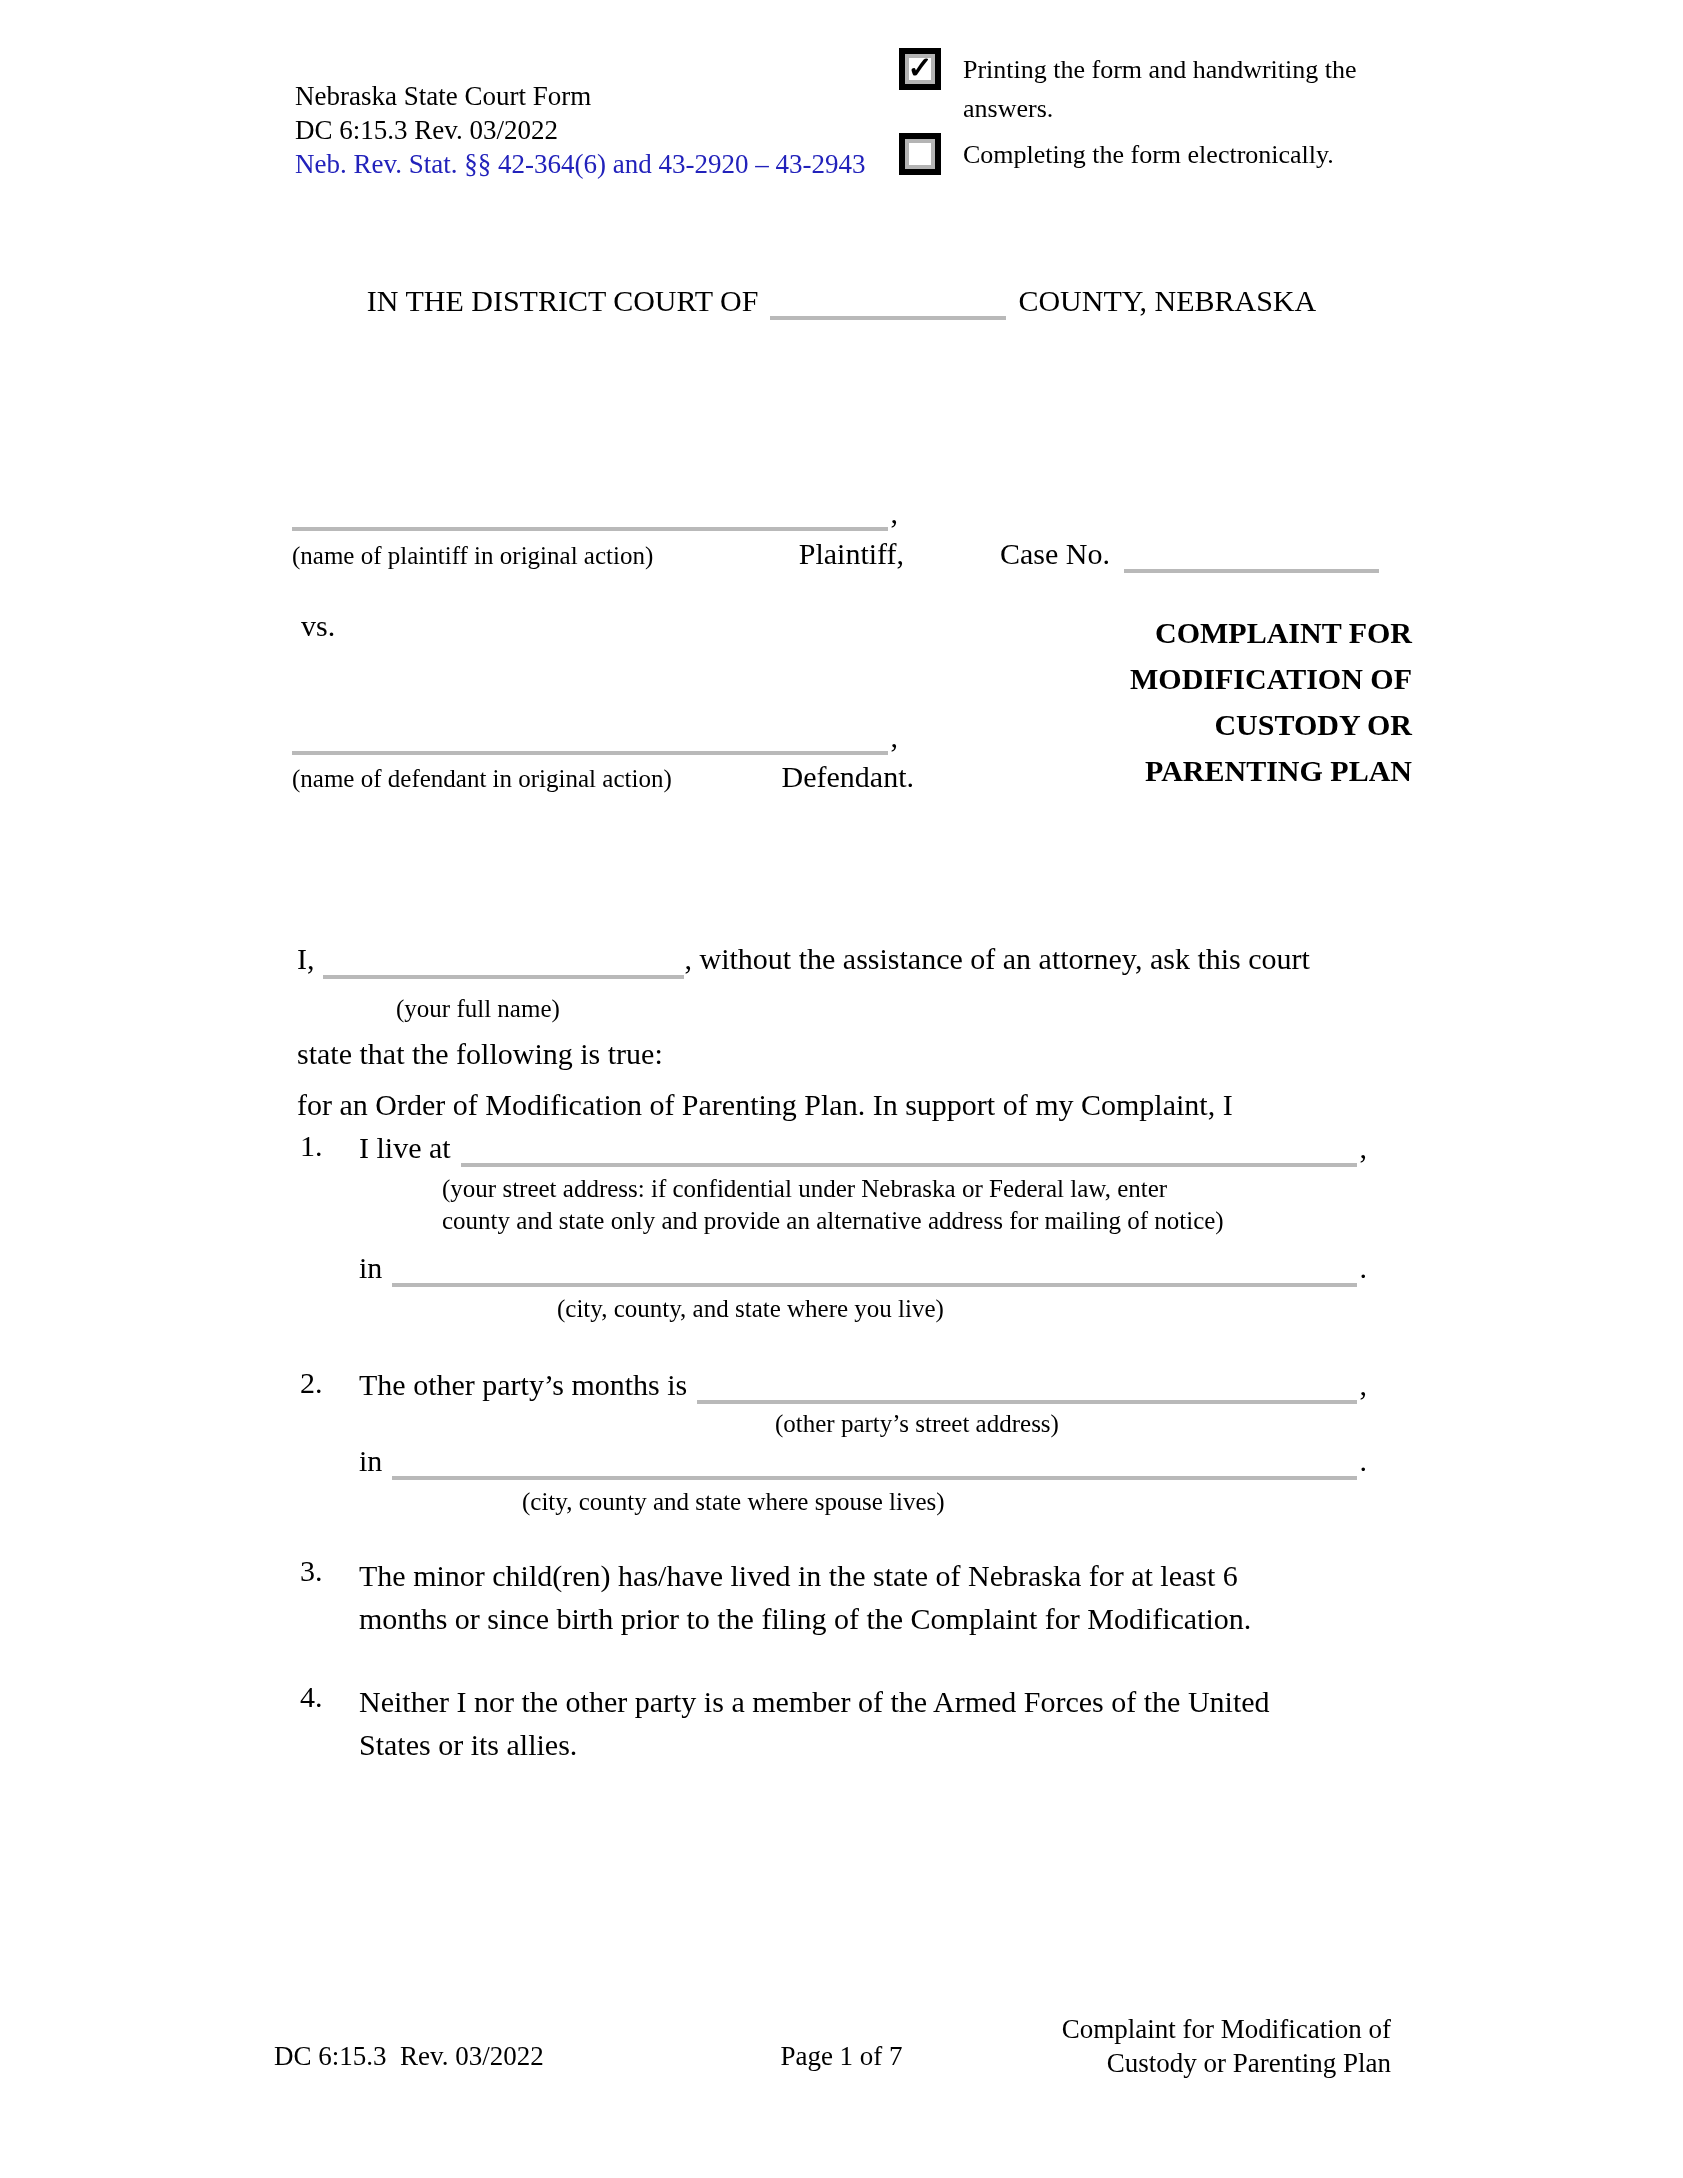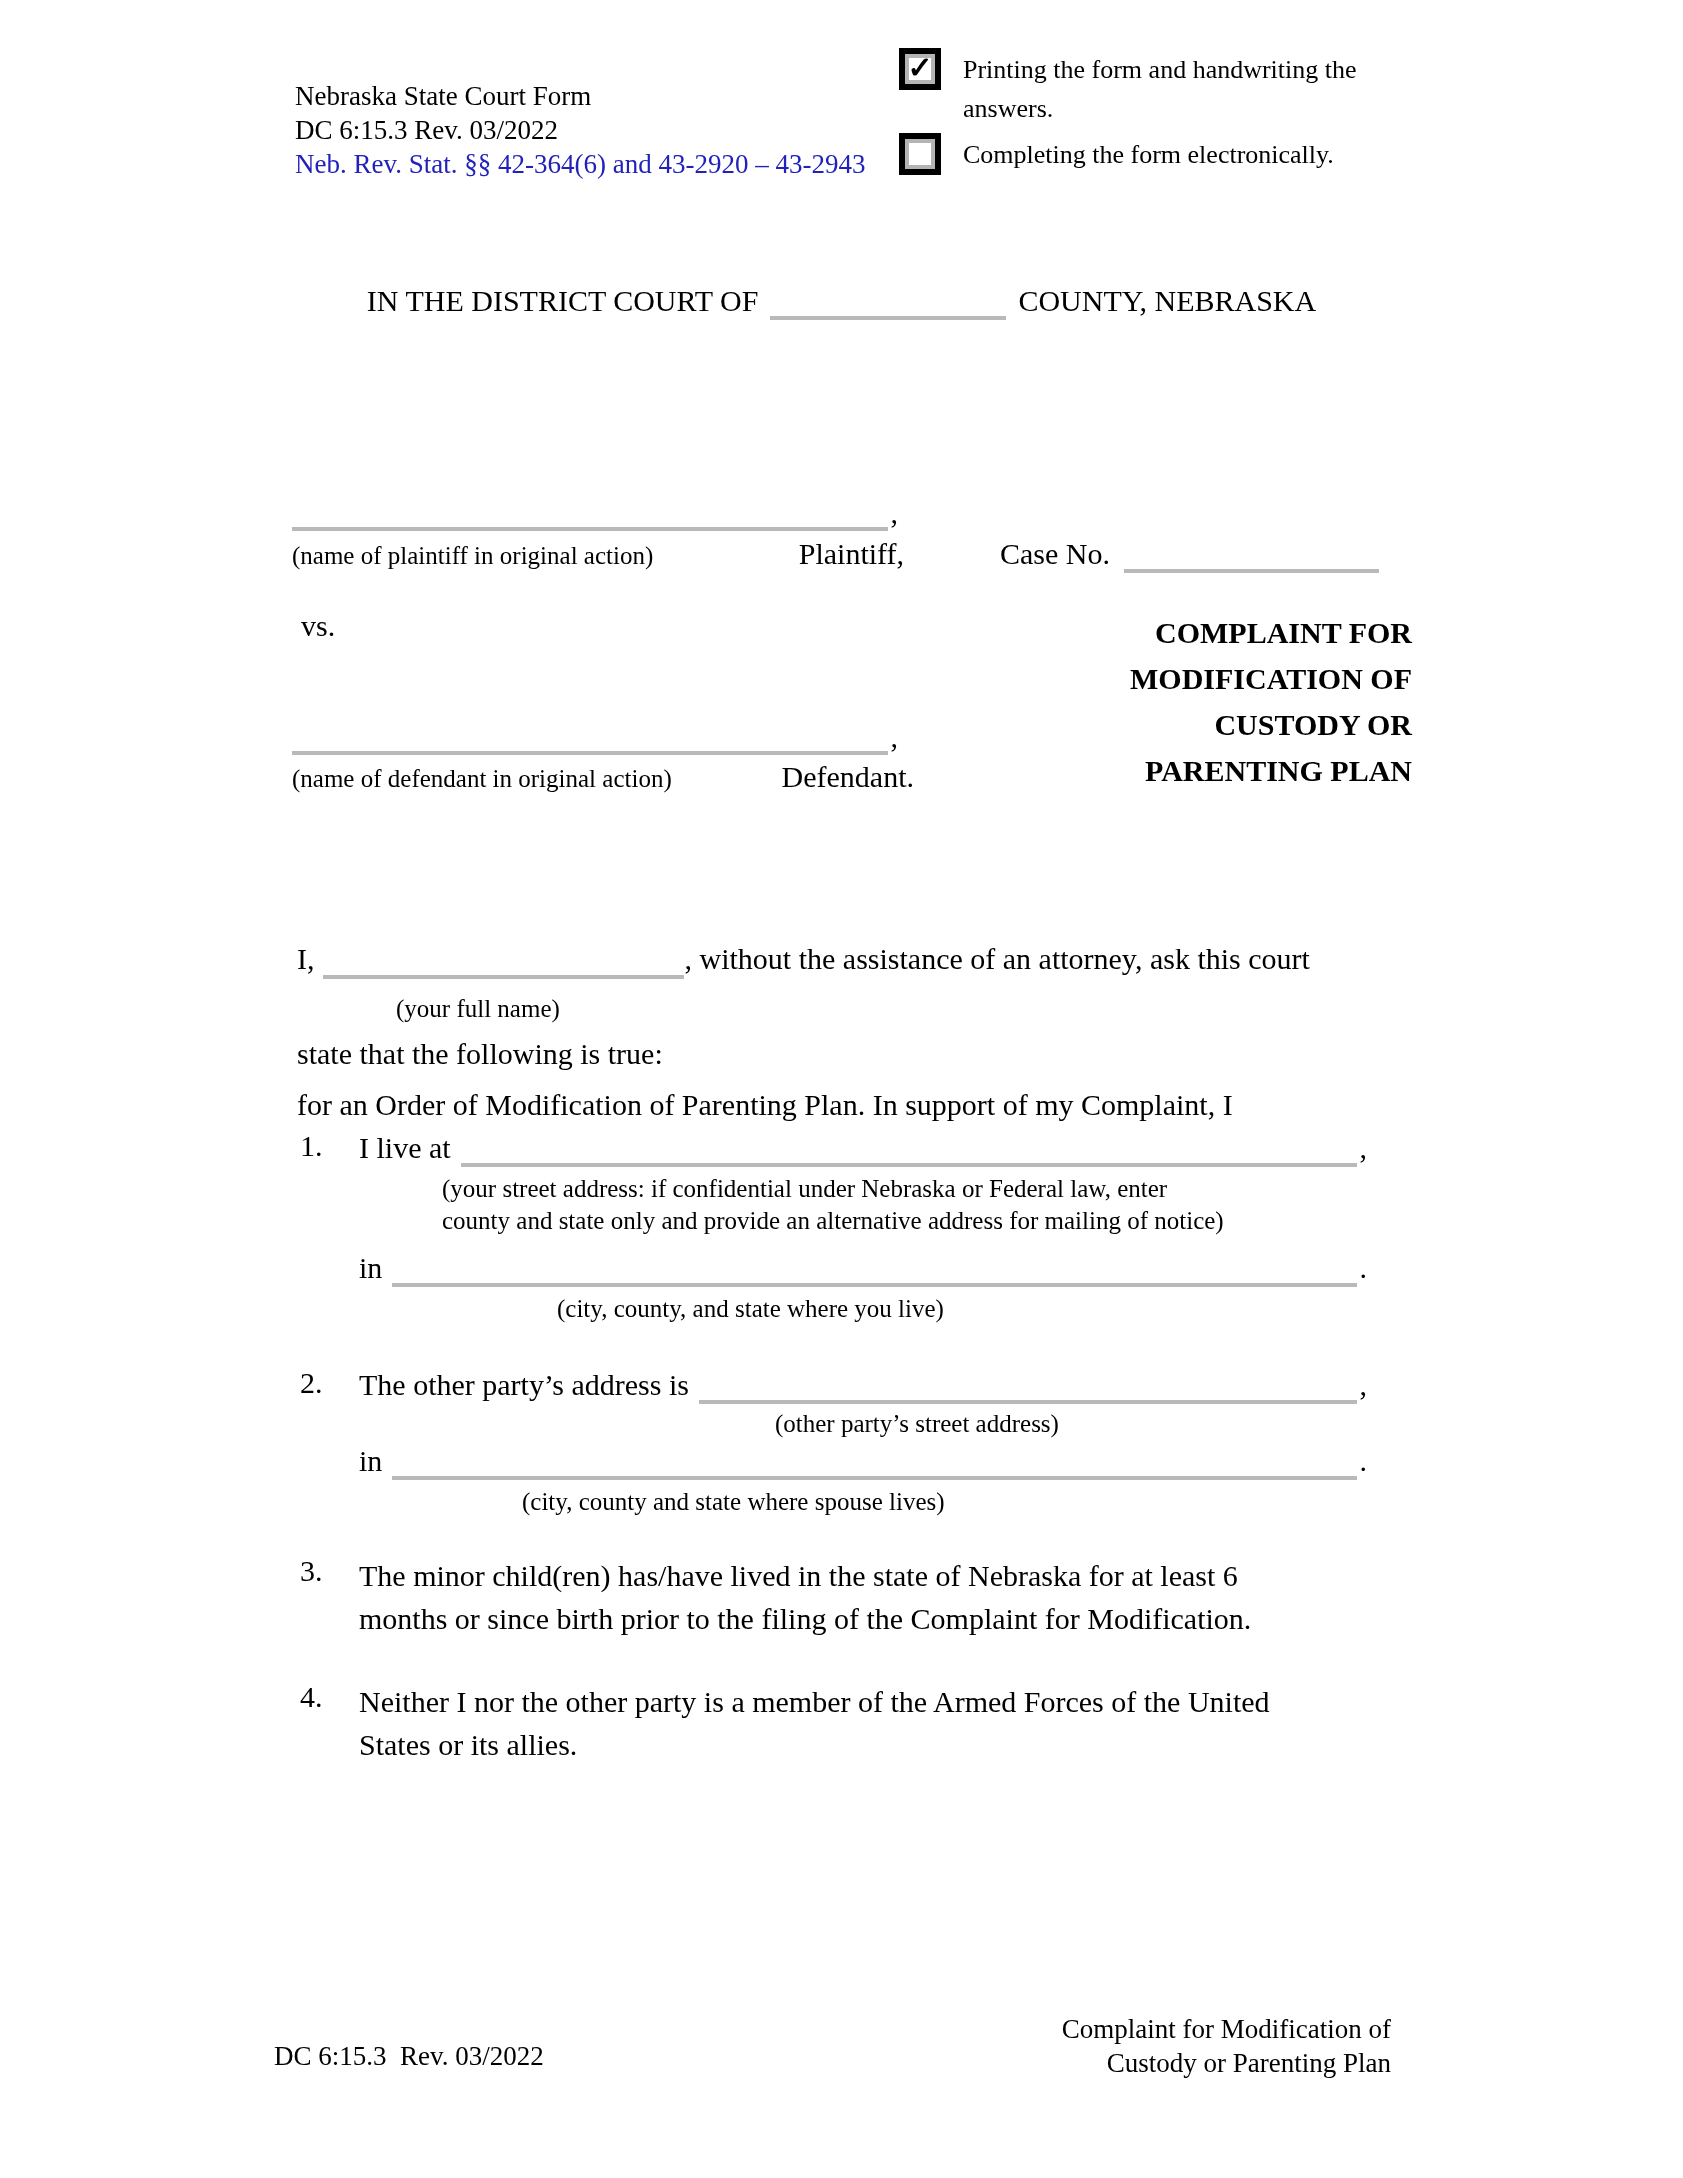--- a/index.html
+++ b/index.html
@@ -216,21 +216,21 @@
         <span class="line-comma">.</span>
       </div>
       <div class="cap item1-city-cap">(city, county, and state where you live)</div>
     </div>
   </div>
 
   <div class="item item-2 item-flex">
     <div class="item-num">2.</div>
     <div class="item-content">
       <div class="field-row">
-        <span class="lead-text">The other party’s address is</span>
+        <span class="lead-text">The other party’s months is</span>
         <span class="blank grow-blank"></span>
         <span class="line-comma">,</span>
       </div>
       <div class="cap item2-street-cap">(other party’s street address)</div>
       <div class="field-row item2-in-row">
         <span class="lead-text">in</span>
         <span class="blank grow-blank"></span>
         <span class="line-comma">.</span>
       </div>
       <div class="cap item2-city-cap">(city, county and state where spouse lives)</div>
@@ -243,17 +243,18 @@
 months or since birth prior to the filing of the Complaint for Modification.</div>
   </div>
 
   <div class="item item-4 item-flex">
     <div class="item-num">4.</div>
     <div class="item-content item-text">Neither I nor the other party is a member of the Armed Forces of the United
 States or its allies.</div>
   </div>
 
   <div class="footer-left">DC 6:15.3  Rev. 03/2022</div>
+  <div class="footer-center">Page 1 of 7</div>
   <div class="footer-right">Complaint for Modification of
 Custody or Parenting Plan</div>
 
 </div>
 
 
 </body></html>

